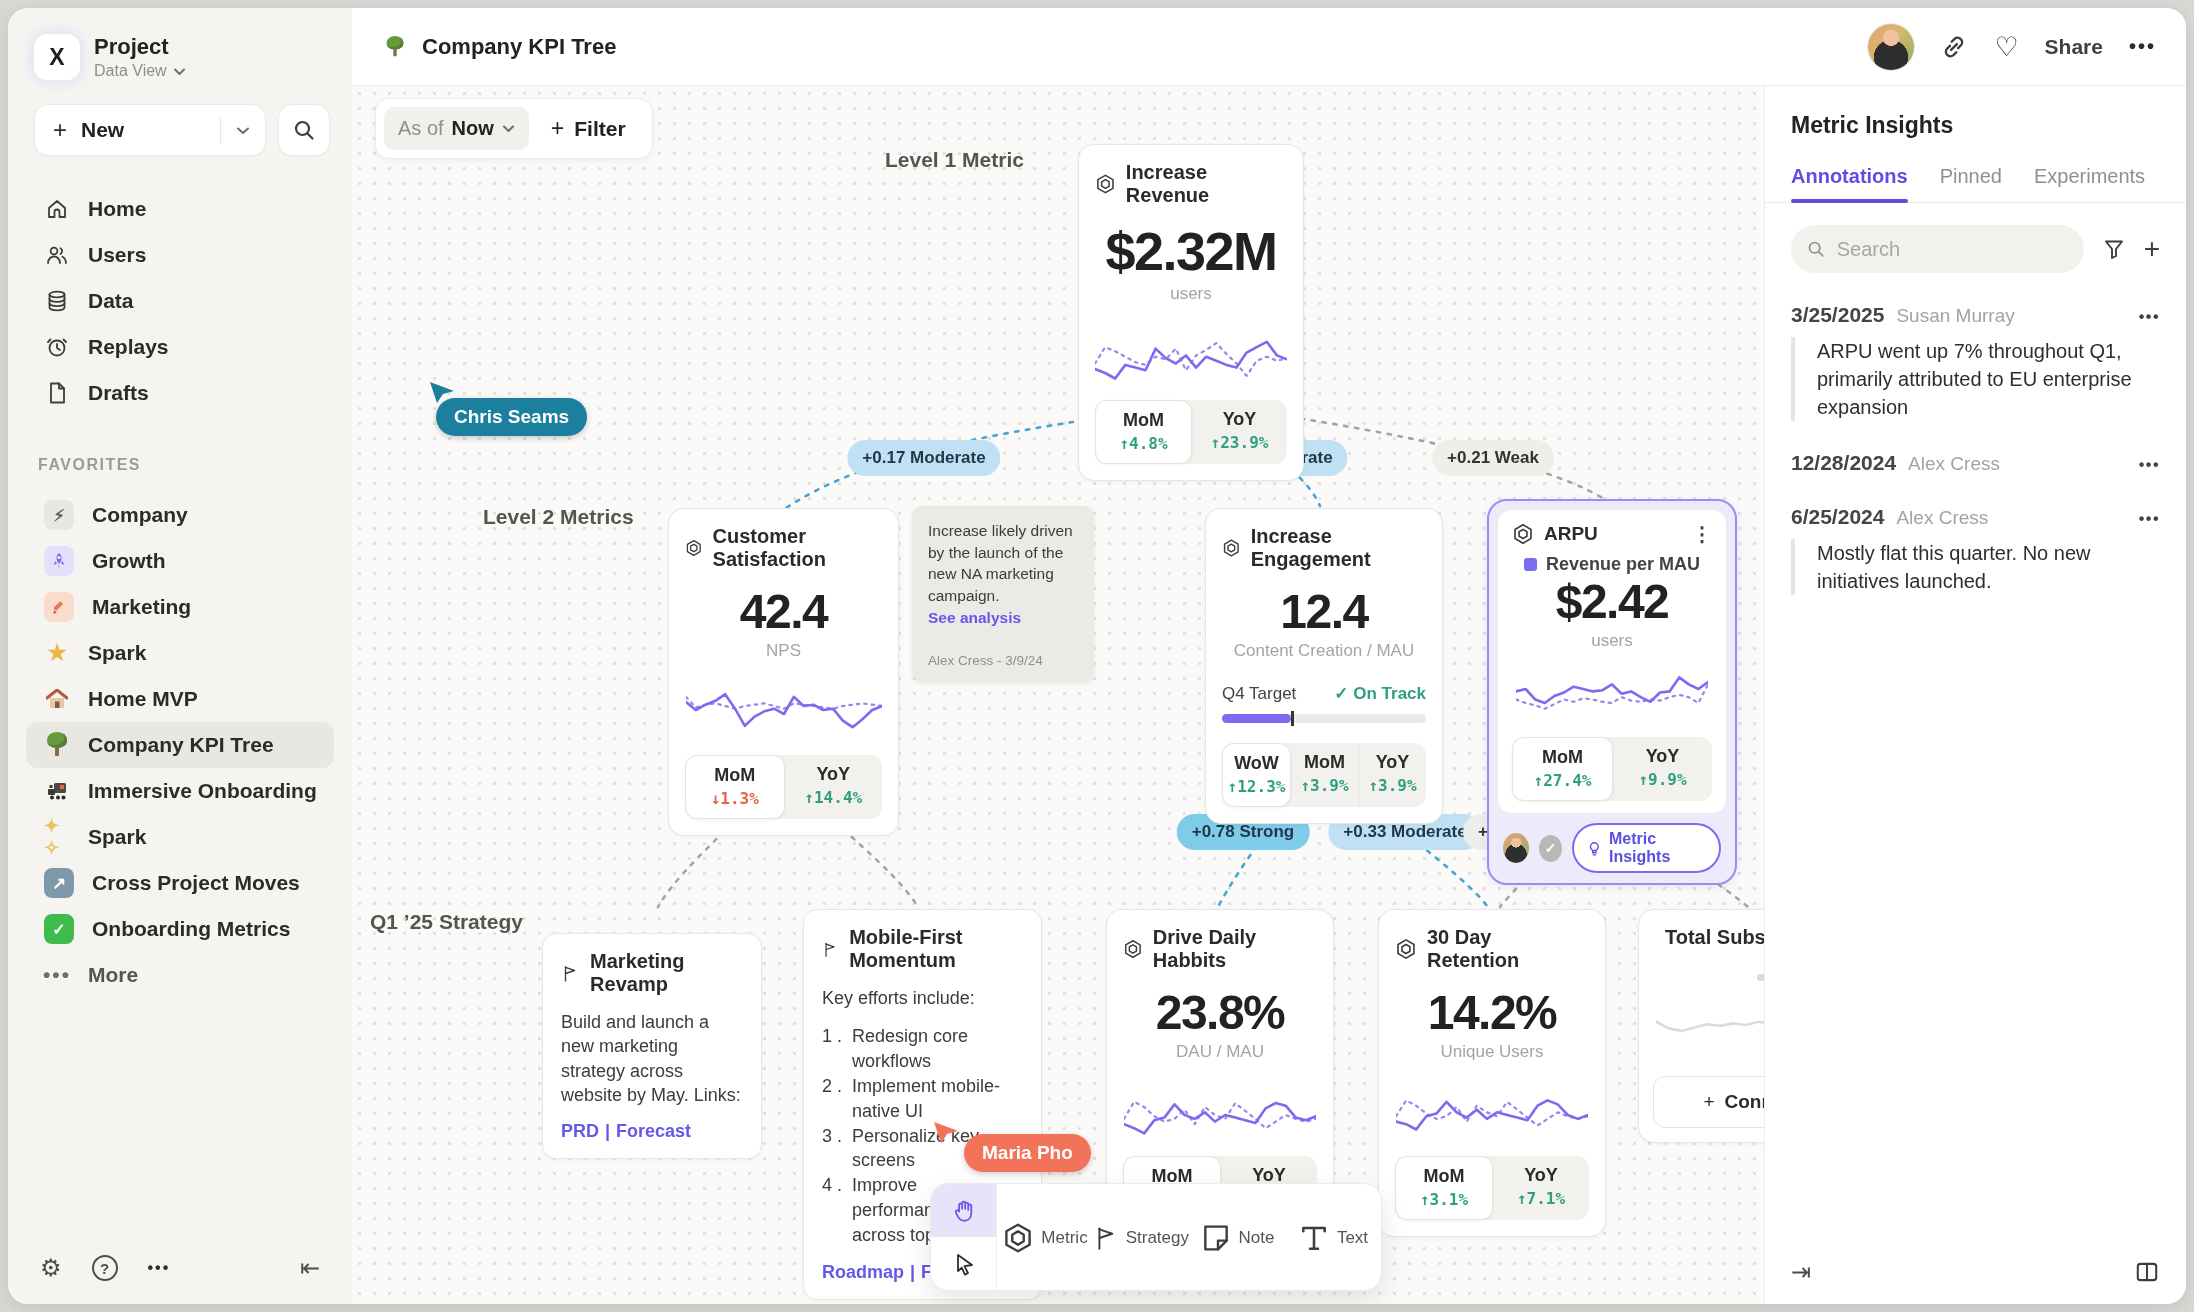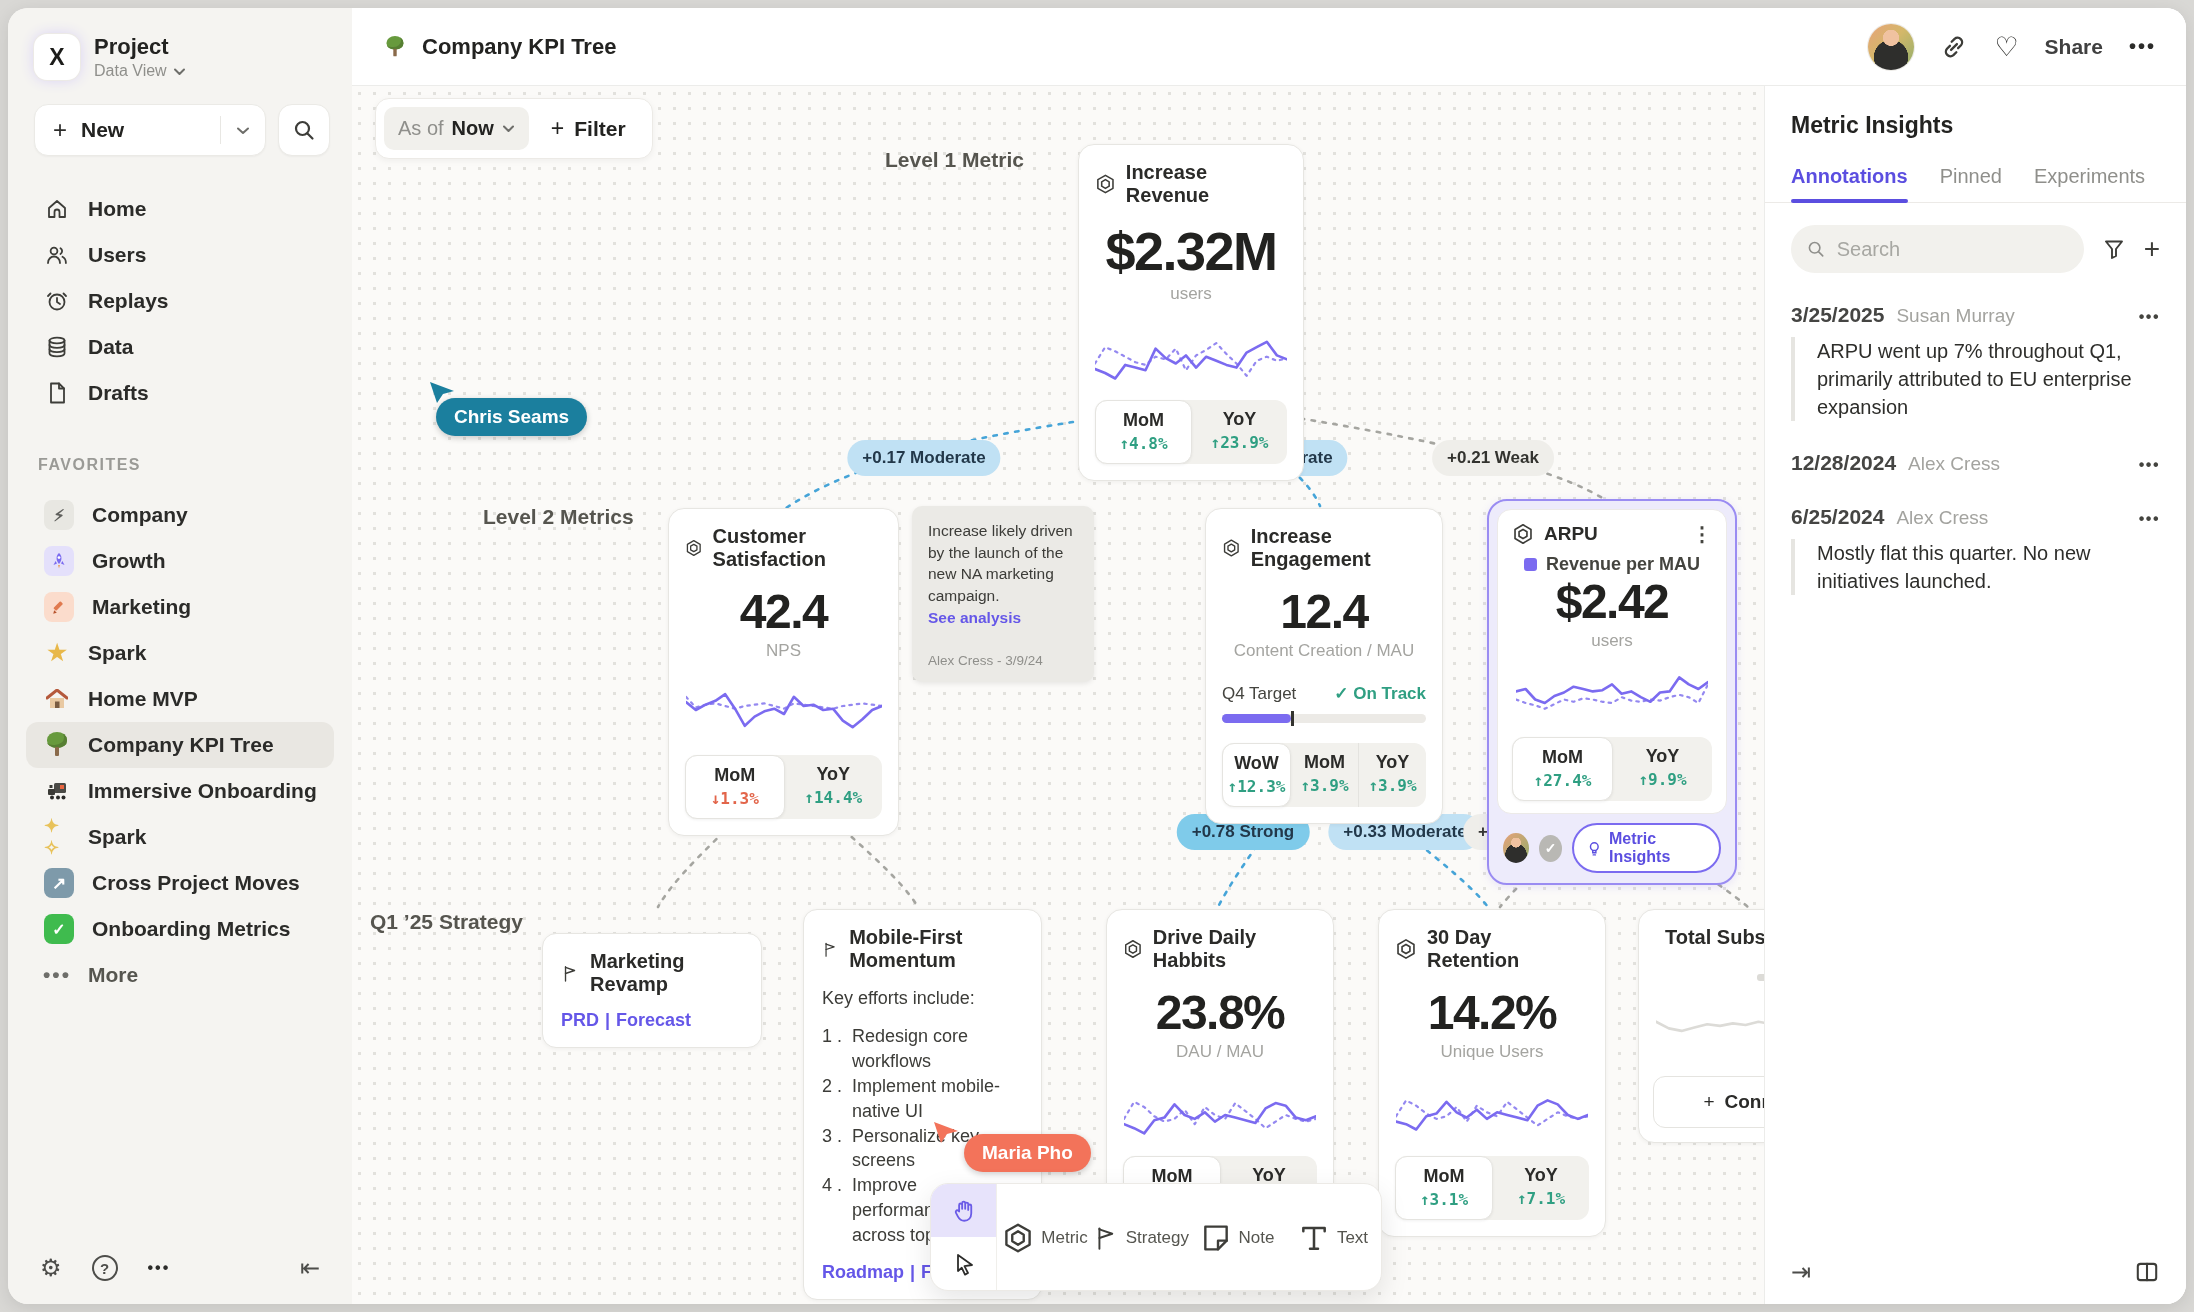--- a/index.html
+++ b/index.html
@@ -222,36 +222,36 @@
               <circle class="oicon" cx="9" cy="8" r="3.4"></circle>
               <path class="oicon" d="M3 20 c0-4 3-6.5 6-6.5 s6 2.5 6 6.5"></path>
               <path class="oicon" d="M15.5 5.2 a3.4 3.4 0 0 1 0 5.8 M17.5 13.8 c2 1 3.4 3.2 3.4 6.2"></path>
             </svg>
         </span>
         <span>Users</span>
       </div>
       <div class="sb-item">
         <span class="nicon">
           <svg width="24" height="24" viewBox="0 0 24 24">
+              <ellipse class="oicon" cx="12" cy="5.5" rx="7.5" ry="2.8"></ellipse>
+              <path class="oicon" d="M4.5 5.5 V18.5 c0 1.6 3.4 2.8 7.5 2.8 s7.5-1.2 7.5-2.8 V5.5"></path>
+              <path class="oicon" d="M4.5 10 c0 1.6 3.4 2.8 7.5 2.8 s7.5-1.2 7.5-2.8 M4.5 14.3 c0 1.6 3.4 2.8 7.5 2.8 s7.5-1.2 7.5-2.8"></path>
+            </svg>
+        </span>
+        <span>Data</span>
+      </div>
+      <div class="sb-item">
+        <span class="nicon">
+          <svg width="24" height="24" viewBox="0 0 24 24">
               <circle class="oicon" cx="12" cy="13" r="7.5"></circle>
               <path class="oicon" d="M12 9 V13 L15 15"></path>
               <path class="oicon" d="M5.5 4.5 L3 7 M18.5 4.5 L21 7"></path>
             </svg>
         </span>
         <span>Replays</span>
-      </div>
-      <div class="sb-item">
-        <span class="nicon">
-          <svg width="24" height="24" viewBox="0 0 24 24">
-              <ellipse class="oicon" cx="12" cy="5.5" rx="7.5" ry="2.8"></ellipse>
-              <path class="oicon" d="M4.5 5.5 V18.5 c0 1.6 3.4 2.8 7.5 2.8 s7.5-1.2 7.5-2.8 V5.5"></path>
-              <path class="oicon" d="M4.5 10 c0 1.6 3.4 2.8 7.5 2.8 s7.5-1.2 7.5-2.8 M4.5 14.3 c0 1.6 3.4 2.8 7.5 2.8 s7.5-1.2 7.5-2.8"></path>
-            </svg>
-        </span>
-        <span>Data</span>
       </div>
       <div class="sb-item">
         <span class="nicon">
           <svg width="24" height="24" viewBox="0 0 24 24">
               <path class="oicon" d="M6 2.5 H14 L19 7.5 V21.5 H6 Z"></path>
               <path class="oicon" d="M14 2.5 V7.5 H19"></path>
             </svg>
         </span>
         <span>Drafts</span>
       </div>
@@ -547,20 +547,21 @@
           </div>
         </div>
 
         <div class="scard" style="left:190px;top:847px;width:220px">
           <div class="shead">
               <svg width="21" height="21">
                 <use href="#flagico"></use>
               </svg>
               <span>Marketing Revamp</span>
             </div>
+          <div class="sbody">Build and launch a new marketing strategy across website by May. Links:</div>
           <div class="slinks">
             <span>PRD</span><span class="sep">|</span><span>Forecast</span>
           </div>
         </div>
 
         <div class="scard" style="left:451px;top:823px;width:239px">
           <div class="shead">
               <svg width="21" height="21">
                 <use href="#flagico"></use>
               </svg>

